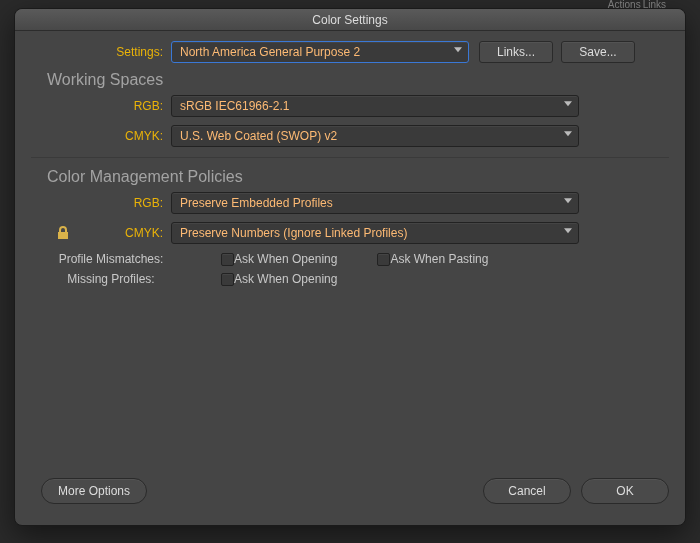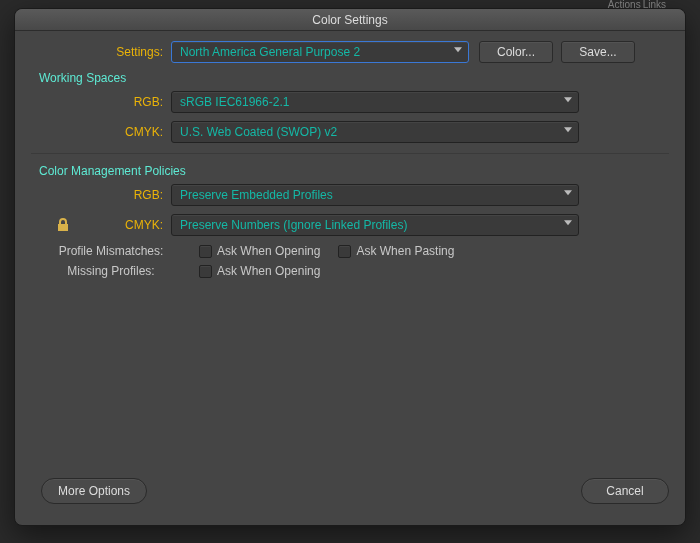--- a/index.html
+++ b/index.html
@@ -76,21 +76,21 @@
     text-align: right;
     padding-right: 8px;
     color: #eab308;
     font-size: 12px;
   }
   .select {
     height: 22px;
     background: #3a3a3a;
     border: 1px solid #222;
     border-radius: 3px;
-    color: #14b8a6;
+    color: #fdba74;
     font-size: 12px;
     padding: 0 22px 0 8px;
     position: relative;
     display: flex;
     align-items: center;
     cursor: default;
     box-shadow: inset 0 1px 0 rgba(255,255,255,0.05);
   }
   .select.highlight { border: 1px solid #3a78d6; }
   .select .chev {
@@ -118,39 +118,39 @@
     color: #ddd;
     font-size: 12px;
     display: inline-flex;
     align-items: center;
     justify-content: center;
     cursor: default;
     box-shadow: inset 0 1px 0 rgba(255,255,255,0.05);
   }
   .btn.flat { border-radius: 3px; min-width: 74px; }
   .section-title {
-    color: #5eead4;
-    font-size: 12px;
-    margin: 6px 0 6px 8px;
+    color: #a3a3a3;
+    font-size: 16px;
+    margin: 6px 0 6px 16px;
   }
   .group {
     margin-bottom: 10px;
   }
   .subrow {
     display: flex;
     align-items: center;
     margin: 6px 0 6px 0;
   }
   .sublbl {
     width: 168px;
     text-align: center;
     padding-right: 8px;
     color: #c8c8c8;
   }
-  .chk { display: flex; align-items: center; gap: 5px; margin-right: 18px; cursor: default; }
+  .chk { display: flex; align-items: center; margin-right: 18px; cursor: default; margin-left: 22px; }
   .chkbox {
     width: 13px; height: 13px;
     background: #3a3a3a;
     border: 1px solid #222;
     border-radius: 2px;
     box-shadow: inset 0 1px 0 rgba(255,255,255,0.05);
   }
   .lock-icon {
     position: absolute;
     left: 24px;
@@ -210,21 +210,21 @@
 
 
     <div class="row">
       <div class="lbl">Settings:</div>
       <div class="select highlight" style="width:298px">
         <span>North America General Purpose 2</span>
         <span class="chev"></span>
       </div>
       <div style="width:10px"></div>
       <div class="btn flat">
-          <span>Color...</span>
+          <span>Links...</span>
         </div>
       <div style="width:8px"></div>
       <div class="btn flat">
           <span>Save...</span>
         </div>
     </div>
 
     <div class="group">
       <div class="section-title">Working Spaces</div>
       <div class="row">
@@ -291,14 +291,17 @@
   </div>
 
   <div class="footer">
     <div class="btn">
         <span>More Options</span>
       </div>
     <div class="spacer"></div>
     <div class="btn">
         <span>Cancel</span>
       </div>
+    <div class="btn">
+        <span>OK</span>
+      </div>
   </div>
 </div>
 
 </body></html>

